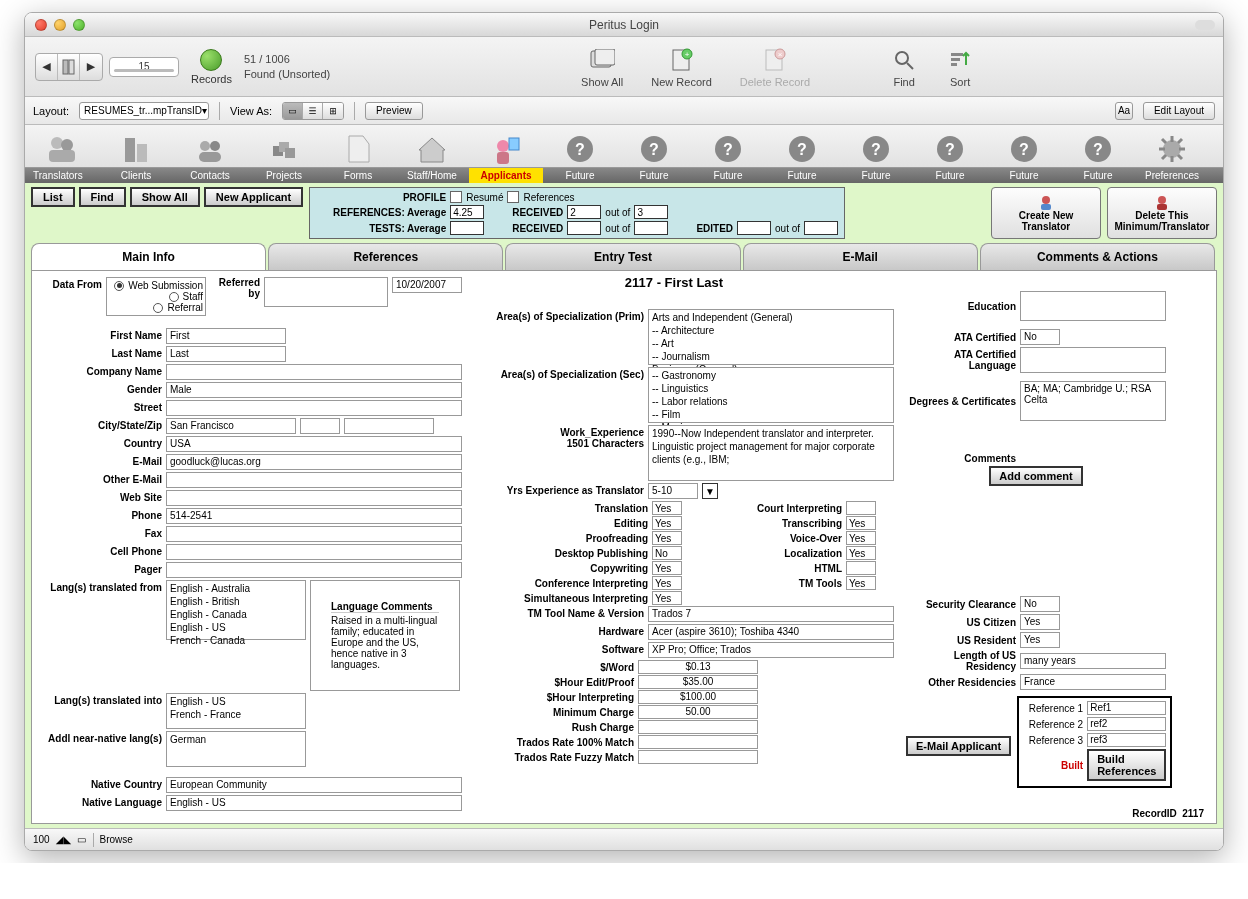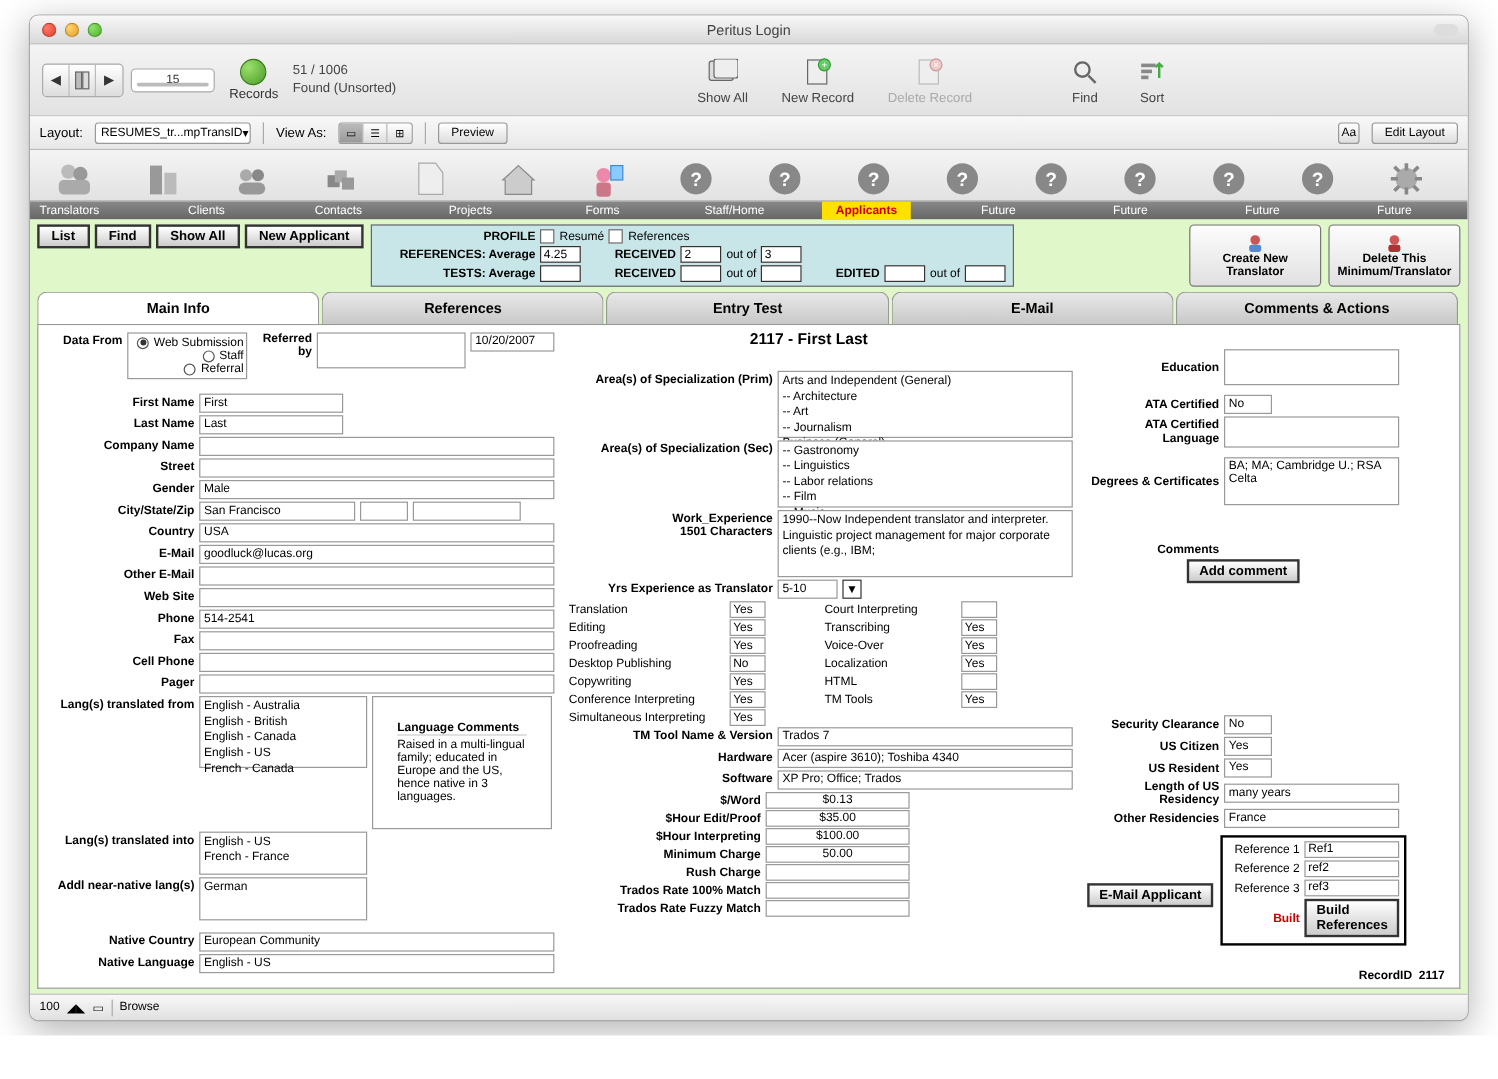--- a/index.html
+++ b/index.html
@@ -31,21 +31,21 @@
 .layout-sel { border:1px solid #999; border-radius:3px; background:#fff; padding:1px 4px; height:18px; font-size:10px; width:130px; display:flex; align-items:center; justify-content:space-between; }
 .view-btns { display:flex; border:1px solid #999; border-radius:3px; overflow:hidden; height:18px; }
 .view-btns div { width:20px; border-right:1px solid #aaa; background:linear-gradient(#fff,#ddd); display:flex; align-items:center; justify-content:center; font-size:9px; }
 .view-btns div:last-child { border-right:none; }
 .view-btns div.active { background:linear-gradient(#bbb,#999); }
 .btn-small { border:1px solid #999; border-radius:3px; background:linear-gradient(#fff,#ddd); padding:2px 10px; font-size:10px; height:18px; display:inline-flex; align-items:center; }
 .spacer { flex:1; }
 .icon-row { background:linear-gradient(#f4f4f4,#e2e2e2); display:flex; padding: 6px 0 0 0; border-bottom: 1px solid #999; }
 .icon-cell { flex:0 0 auto; width:74px; display:flex; flex-direction:column; align-items:center; gap:2px; }
 .icon-img { width:36px; height:36px; display:flex; align-items:center; justify-content:center; }
-.icon-label-bar { background: linear-gradient(#888,#666); display:flex;gap:36px; }
+.icon-label-bar { background: linear-gradient(#888,#666); display:flex; }
 .icon-label { flex:0 0 auto; width:74px; text-align:center; font-size:10px; color:#fff; padding:2px 0; }
 .icon-label.active { background:#ffe100; color:#c00; font-weight:bold; }
 .icon-label:first-child { text-align:left; padding-left:8px; width: 74px;}
 .midbar { background:#dff7c9; padding: 4px 6px; display:flex; align-items:stretch; gap:6px; font-size:10px; }
 .midbar-left { display:flex; gap:4px; }
 .midbar-left .mbtn { border:2px solid #333; background:linear-gradient(#fff,#ccc); padding:2px 10px; font-size:11px; font-weight:bold; display:inline-flex; align-items:center; height:20px; }
 .profile-box { background:#c8e6e8; border:1px solid #666; padding:3px 6px; flex:0 0 auto; display:flex; flex-direction:column; gap:2px; font-size:10px; }
 .profile-row { display:flex; align-items:center; gap:4px; }
 .profile-row b { font-weight:bold; }
 .profile-row .lab { width:130px; text-align:right; }
@@ -66,21 +66,21 @@
 .fld .lab { width:120px; text-align:right; font-size:10px; font-weight:bold; padding-top:2px; }
 .fld .val { border:1px solid #999; background:#fff; min-height:16px; padding:1px 3px; font-size:10px; flex:1; }
 .fld .val.multi { white-space:pre-line; line-height:1.3; }
 .radio-grp { display:flex; flex-direction:column; gap:0; }
 .radio-grp label { display:flex; align-items:center; gap:4px; font-size:10px;justify-content:flex-end; }
 .radio-dot { width:10px; height:10px; border:1px solid #555; border-radius:50%; display:inline-flex; align-items:center; justify-content:center; }
 .radio-dot.on::after { content:""; width:5px; height:5px; background:#333; border-radius:50%; }
 .two-col-skills { display:flex; gap:6px; }
 .two-col-skills .skcol { flex:1; }
 .sk { display:flex; align-items:center; gap:4px; margin-bottom:1px; }
-.sk .sklab { width:130px; text-align:left; font-weight:normal; font-size:10px; }
+.sk .sklab { width:130px; text-align:right; font-weight:bold; font-size:10px;margin-left:44px; }
 .sk .skval { border:1px solid #999; background:#fff; width:30px; height:14px; padding:0 2px; font-size:10px; display:inline-flex; align-items:center; }
 .ratefld { display:flex; align-items:center; gap:4px; margin-bottom:1px; }
 .ratefld .rlab { width:160px; text-align:right; font-weight:bold; font-size:10px; }
 .ratefld .rval { border:1px solid #999; background:#fff; width:120px; height:14px; padding:0 2px; font-size:10px; text-align:center; }
 .c3fld { display:flex; align-items:center; gap:4px; margin-bottom:2px; }
 .c3fld .c3lab { width:110px; text-align:right; font-weight:bold; font-size:10px; }
 .c3fld .c3val { border:1px solid #999; background:#fff; flex:1; min-height:16px; padding:1px 3px; font-size:10px; }
 .ref-box { border:2px solid #000; padding:3px 4px; margin-top:4px; font-size:10px; }
 .ref-row { display:flex; align-items:center; gap:4px; margin-bottom:2px; }
 .ref-row .rrval { border:1px solid #999; background:#fff; flex:1; height:14px; padding:0 2px; }
@@ -469,26 +469,26 @@
             </div>
         <div class="fld">
               <div class="lab">Last Name</div>
               <div class="val" style="flex:0 0 120px">Last</div>
             </div>
         <div class="fld">
               <div class="lab">Company Name</div>
               <div class="val"></div>
             </div>
         <div class="fld">
+              <div class="lab">Gender</div>
+              <div class="val">Male</div>
+            </div>
+        <div class="fld">
               <div class="lab">Street</div>
               <div class="val"></div>
-            </div>
-        <div class="fld">
-              <div class="lab">Gender</div>
-              <div class="val">Male</div>
             </div>
         <div class="fld">
               <div class="lab">City/State/Zip</div>
           <div class="val" style="flex:0 0 130px">San Francisco</div>
           <div class="val" style="flex:0 0 40px"></div>
           <div class="val" style="flex:0 0 90px"></div>
         </div>
         <div class="fld">
               <div class="lab">Country</div>
               <div class="val">USA</div>

